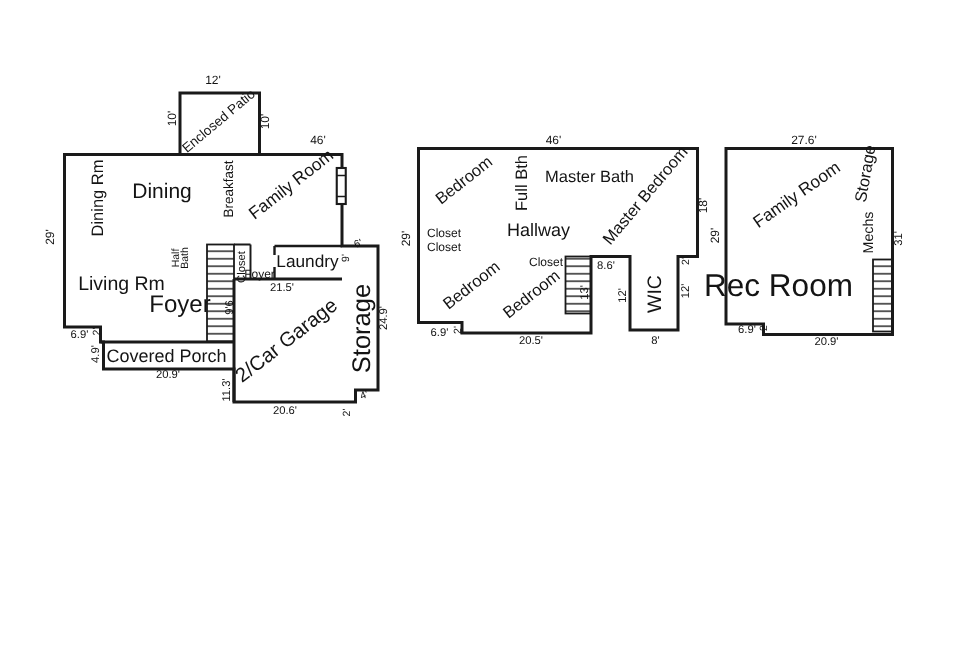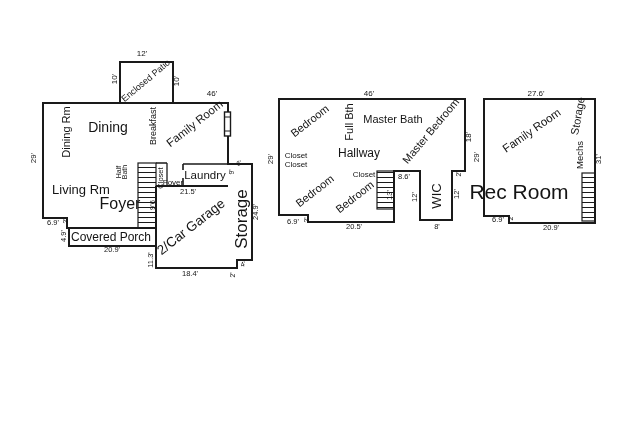--- a/index.html
+++ b/index.html
@@ -94,21 +94,21 @@
     <span class="lb" style="left:53px;top:223px;font-size:7.5px">6.9'</span>
     <span class="lb v" style="left:65px;top:221px;font-size:7px">2'</span>
     <span class="lb v" style="left:64px;top:236px;font-size:7.5px">4.9'</span>
     <span class="lb" style="left:111px;top:237px;font-size:12px">Covered Porch</span>
     <span class="lb" style="left:112px;top:250px;font-size:7.5px">20.9'</span>
 
     <span class="lb d38" style="left:191px;top:227px;font-size:13.5px">2/Car Garage</span>
     <span class="lb v" style="left:241px;top:219px;font-size:17px">Storage</span>
     <span class="lb v" style="left:256px;top:212px;font-size:7.5px">24.9'</span>
     <span class="lb v" style="left:151px;top:260px;font-size:7.5px">11.3'</span>
-    <span class="lb" style="left:190px;top:274px;font-size:7.5px">18.4'</span>
+    <span class="lb" style="left:190px;top:274px;font-size:7.5px">20.6'</span>
     <span class="lb v" style="left:232px;top:275px;font-size:7px">2'</span>
     <span class="lb d20" style="left:243px;top:264px;font-size:7px">4'</span>
   </div>
 
   <div>
     <span class="lb" style="left:369px;top:94px;font-size:8px">46'</span>
     <span class="lb v" style="left:271px;top:159px;font-size:8px">29'</span>
     <span class="lb v" style="left:469px;top:137px;font-size:8px">18'</span>
 
     <span class="lb d38" style="left:310px;top:121px;font-size:11px">Bedroom</span>

